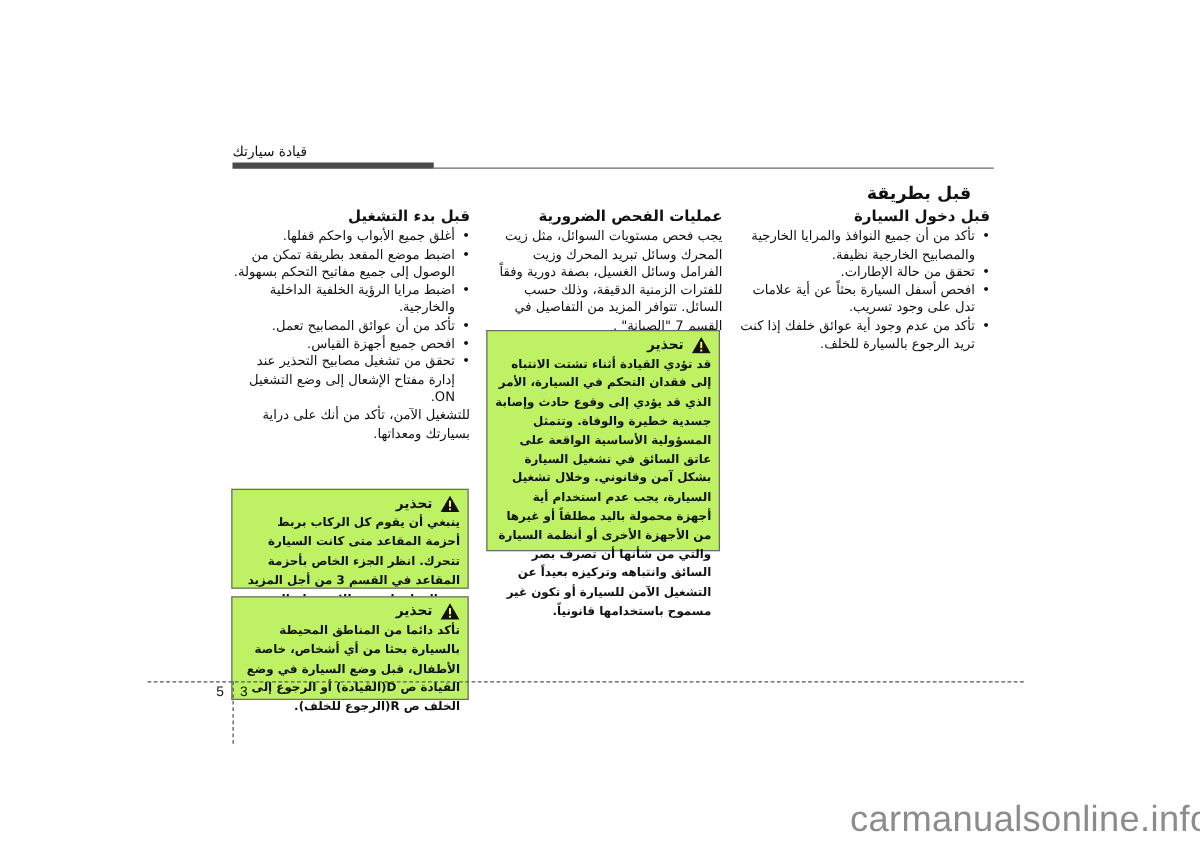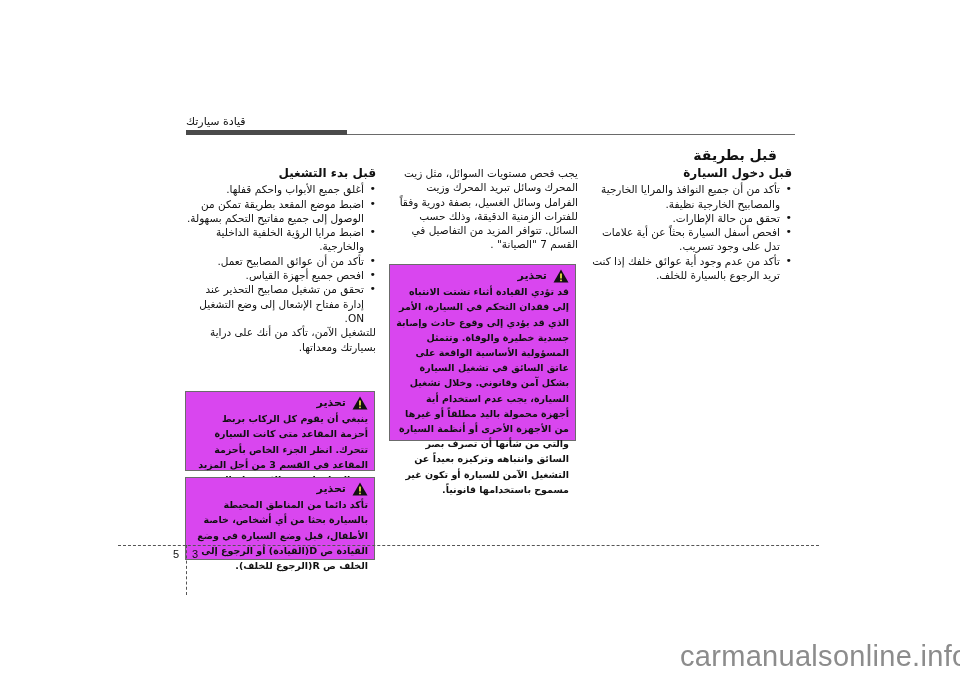--- a/index.html
+++ b/index.html
@@ -11,21 +11,21 @@
   .section-title { right:183px; top:147px; font-size:14px; font-weight:bold; direction:rtl; }
   .col { direction:rtl; text-align:right; font-size:10.5px; line-height:14.3px; }
   .col h3 { margin:0 0 2px 0; font-size:12px; font-weight:bold; }
   .col ul { margin:0; padding:0; list-style:none; }
   .col li { position:relative; padding-right:12px; }
   .col li::before { content:"\2022"; position:absolute; right:0; top:0; font-size:11px; }
   .col p { margin:0; }
   .col-right { left:592px; top:166px; width:200px; }
   .col-mid { left:392px; top:166px; width:186px; }
   .col-left { left:186px; top:166px; width:190px; }
-  .warn { background:#d946ef; border:1px solid #6b6b6b; direction:rtl; text-align:right; font-size:9.5px; line-height:15.2px; font-weight:bold; padding:3px 6px 2px 6px; box-sizing:border-box; }
+  .warn { background:#bef264; border:1px solid #6b6b6b; direction:rtl; text-align:right; font-size:9.5px; line-height:15.2px; font-weight:bold; padding:3px 6px 2px 6px; box-sizing:border-box; }
   .warn-head { display:flex; align-items:center; gap:6px; font-size:11px; font-weight:bold; margin-bottom:1px; }
   .warn-icon { width:16px; height:14px; display:inline-block; }
   .warn-mid { left:389px; top:264px; width:187px; height:177px; }
   .warn-left-1 { left:185px; top:391px; width:190px; height:80px; }
   .warn-left-2 { left:185px; top:477px; width:190px; height:83px; }
   .dotted-h { left:118px; top:545px; width:701px; height:0; border-top:1px dashed #555; }
   .dotted-v { left:186px; top:545px; width:0; height:50px; border-left:1px dashed #555; }
   .page-left { left:173px; top:548px; font-size:11px; font-family:"Liberation Sans", sans-serif; }
   .page-right { left:192px; top:548px; font-size:11px; font-family:"Liberation Sans", sans-serif; }
   .watermark { left:680px; top:640px; font-size:29px; color:#8c8c8c; font-family:"Liberation Sans", sans-serif; letter-spacing:0.3px; }
@@ -43,20 +43,21 @@
   <h3>قبل دخول السيارة</h3>
   <ul>
     <li>تأكد من أن جميع النوافذ والمرايا الخارجية والمصابيح الخارجية نظيفة.</li>
     <li>تحقق من حالة الإطارات.</li>
     <li>افحص أسفل السيارة بحثاً عن أية علامات تدل على وجود تسريب.</li>
     <li>تأكد من عدم وجود أية عوائق خلفك إذا كنت تريد الرجوع بالسيارة للخلف.</li>
   </ul>
 </div>
 
 <div class="abs col col-mid">
+  <h3>عمليات الفحص الضرورية</h3>
   <p>يجب فحص مستويات السوائل، مثل زيت المحرك وسائل تبريد المحرك وزيت الفرامل وسائل الغسيل، بصفة دورية وفقاً للفترات الزمنية الدقيقة، وذلك حسب السائل. تتوافر المزيد من التفاصيل في القسم 7 "الصيانة" .</p>
 </div>
 <div class="abs warn warn-mid">
   <div class="warn-head">
     <svg class="warn-icon" viewBox="0 0 16 14">
         <polygon points="8,0.5 15.5,13.5 0.5,13.5" fill="#111"></polygon>
         <rect x="7.2" y="4.5" width="1.6" height="5" fill="#fff64a"></rect>
         <rect x="7.2" y="10.6" width="1.6" height="1.6" fill="#fff64a"></rect>
       </svg>
     <span>تحذير</span>

